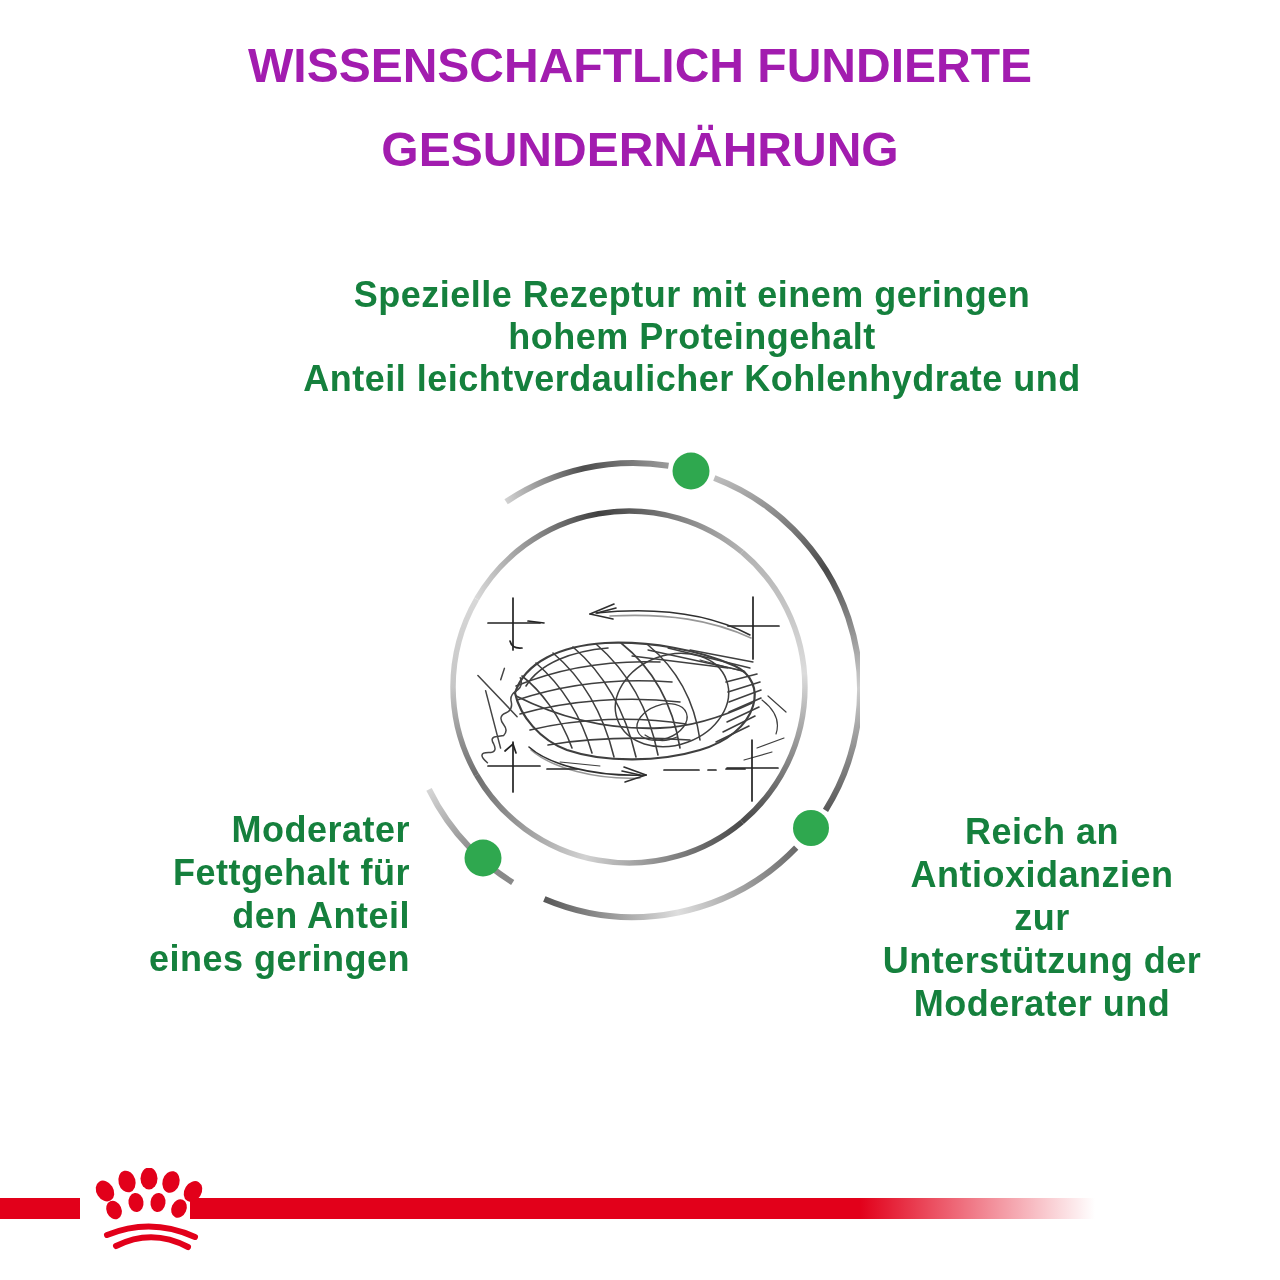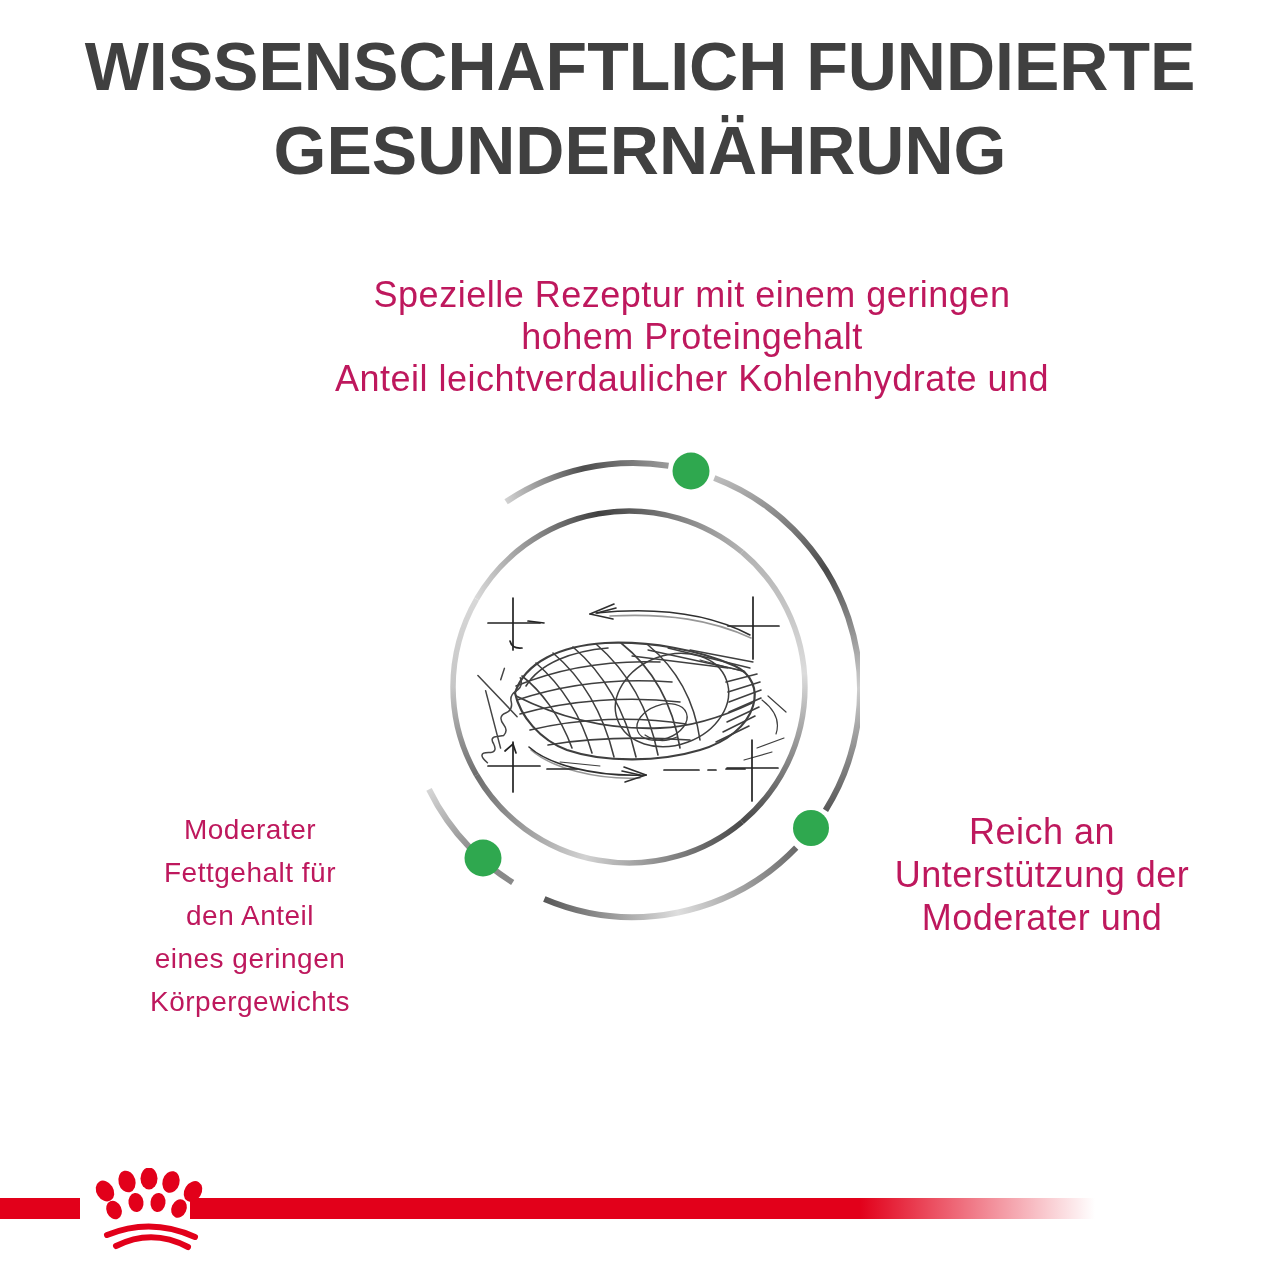--- a/index.html
+++ b/index.html
@@ -2,26 +2,26 @@
 <html><head>
 <meta charset="utf-8">
 <style>
   html,body{margin:0;padding:0;background:#fff;}
   .canvas{
     position:relative;width:1280px;height:1280px;background:#ffffff;
     font-family:"Liberation Sans", sans-serif;overflow:hidden;
   }
   .headline{
     position:absolute;top:24px;left:0;width:1280px;text-align:center;
-    color:#404040;font-weight:bold;font-size:68px;line-height:84px;
+    color:#a21caf;font-weight:bold;font-size:48px;line-height:84px;
     letter-spacing:0px;white-space:nowrap;
   }
-  .feature{position:absolute;color:#be185d;text-align:center;letter-spacing:.5px;}
+  .feature{position:absolute;color:#15803d;text-align:center;letter-spacing:.5px;font-weight:bold;}
   .feature-top{top:274px;left:292px;width:800px;font-size:36px;line-height:42px;}
-  .feature-left{top:808px;left:90px;width:320px;font-size:28px;line-height:43px;}
+  .feature-left{top:808px;left:90px;width:320px;font-size:36px;line-height:43px;text-align:right;}
   .feature-right{top:810px;left:882px;width:320px;font-size:36px;line-height:43px;text-align:center;}
   .illustration-svg{position:absolute;left:410px;top:440px;width:450px;height:490px;}
   .logo-svg{position:absolute;left:90px;top:1168px;width:118px;height:92px;}
   .bar{position:absolute;top:1198px;height:21px;background:#E2001A;}
   .bar-left{left:0;width:80px;}
   .bar-right{
     left:190px;width:905px;
     background:linear-gradient(to right,#E2001A 0%,#E2001A 74%,rgba(226,0,26,0) 100%);
   }
 </style>
@@ -39,25 +39,25 @@
     <div>Spezielle Rezeptur mit einem geringen</div>
     <div>hohem Proteingehalt</div>
     <div>Anteil leichtverdaulicher Kohlenhydrate und</div>
   </div>
 
   <div class="feature feature-left">
     <div>Moderater</div>
     <div>Fettgehalt für</div>
     <div>den Anteil</div>
     <div>eines geringen</div>
-    <div>Körpergewichts</div>
   </div>
 
   <div class="feature feature-right">
     <div>Reich an</div>
+    <div>Antioxidanzien zur</div>
     <div>Unterstützung der</div>
     <div>Moderater und</div>
   </div>
 
   <svg class="illustration-svg" viewBox="410 440 450 490">
     <defs>
       <linearGradient id="gS1" gradientUnits="userSpaceOnUse" x1="506" y1="502" x2="668" y2="466">
         <stop offset="0" stop-color="#d2d2d2"></stop>
           <stop offset=".5" stop-color="#4d4d4d"></stop>
           <stop offset="1" stop-color="#9a9a9a"></stop>

